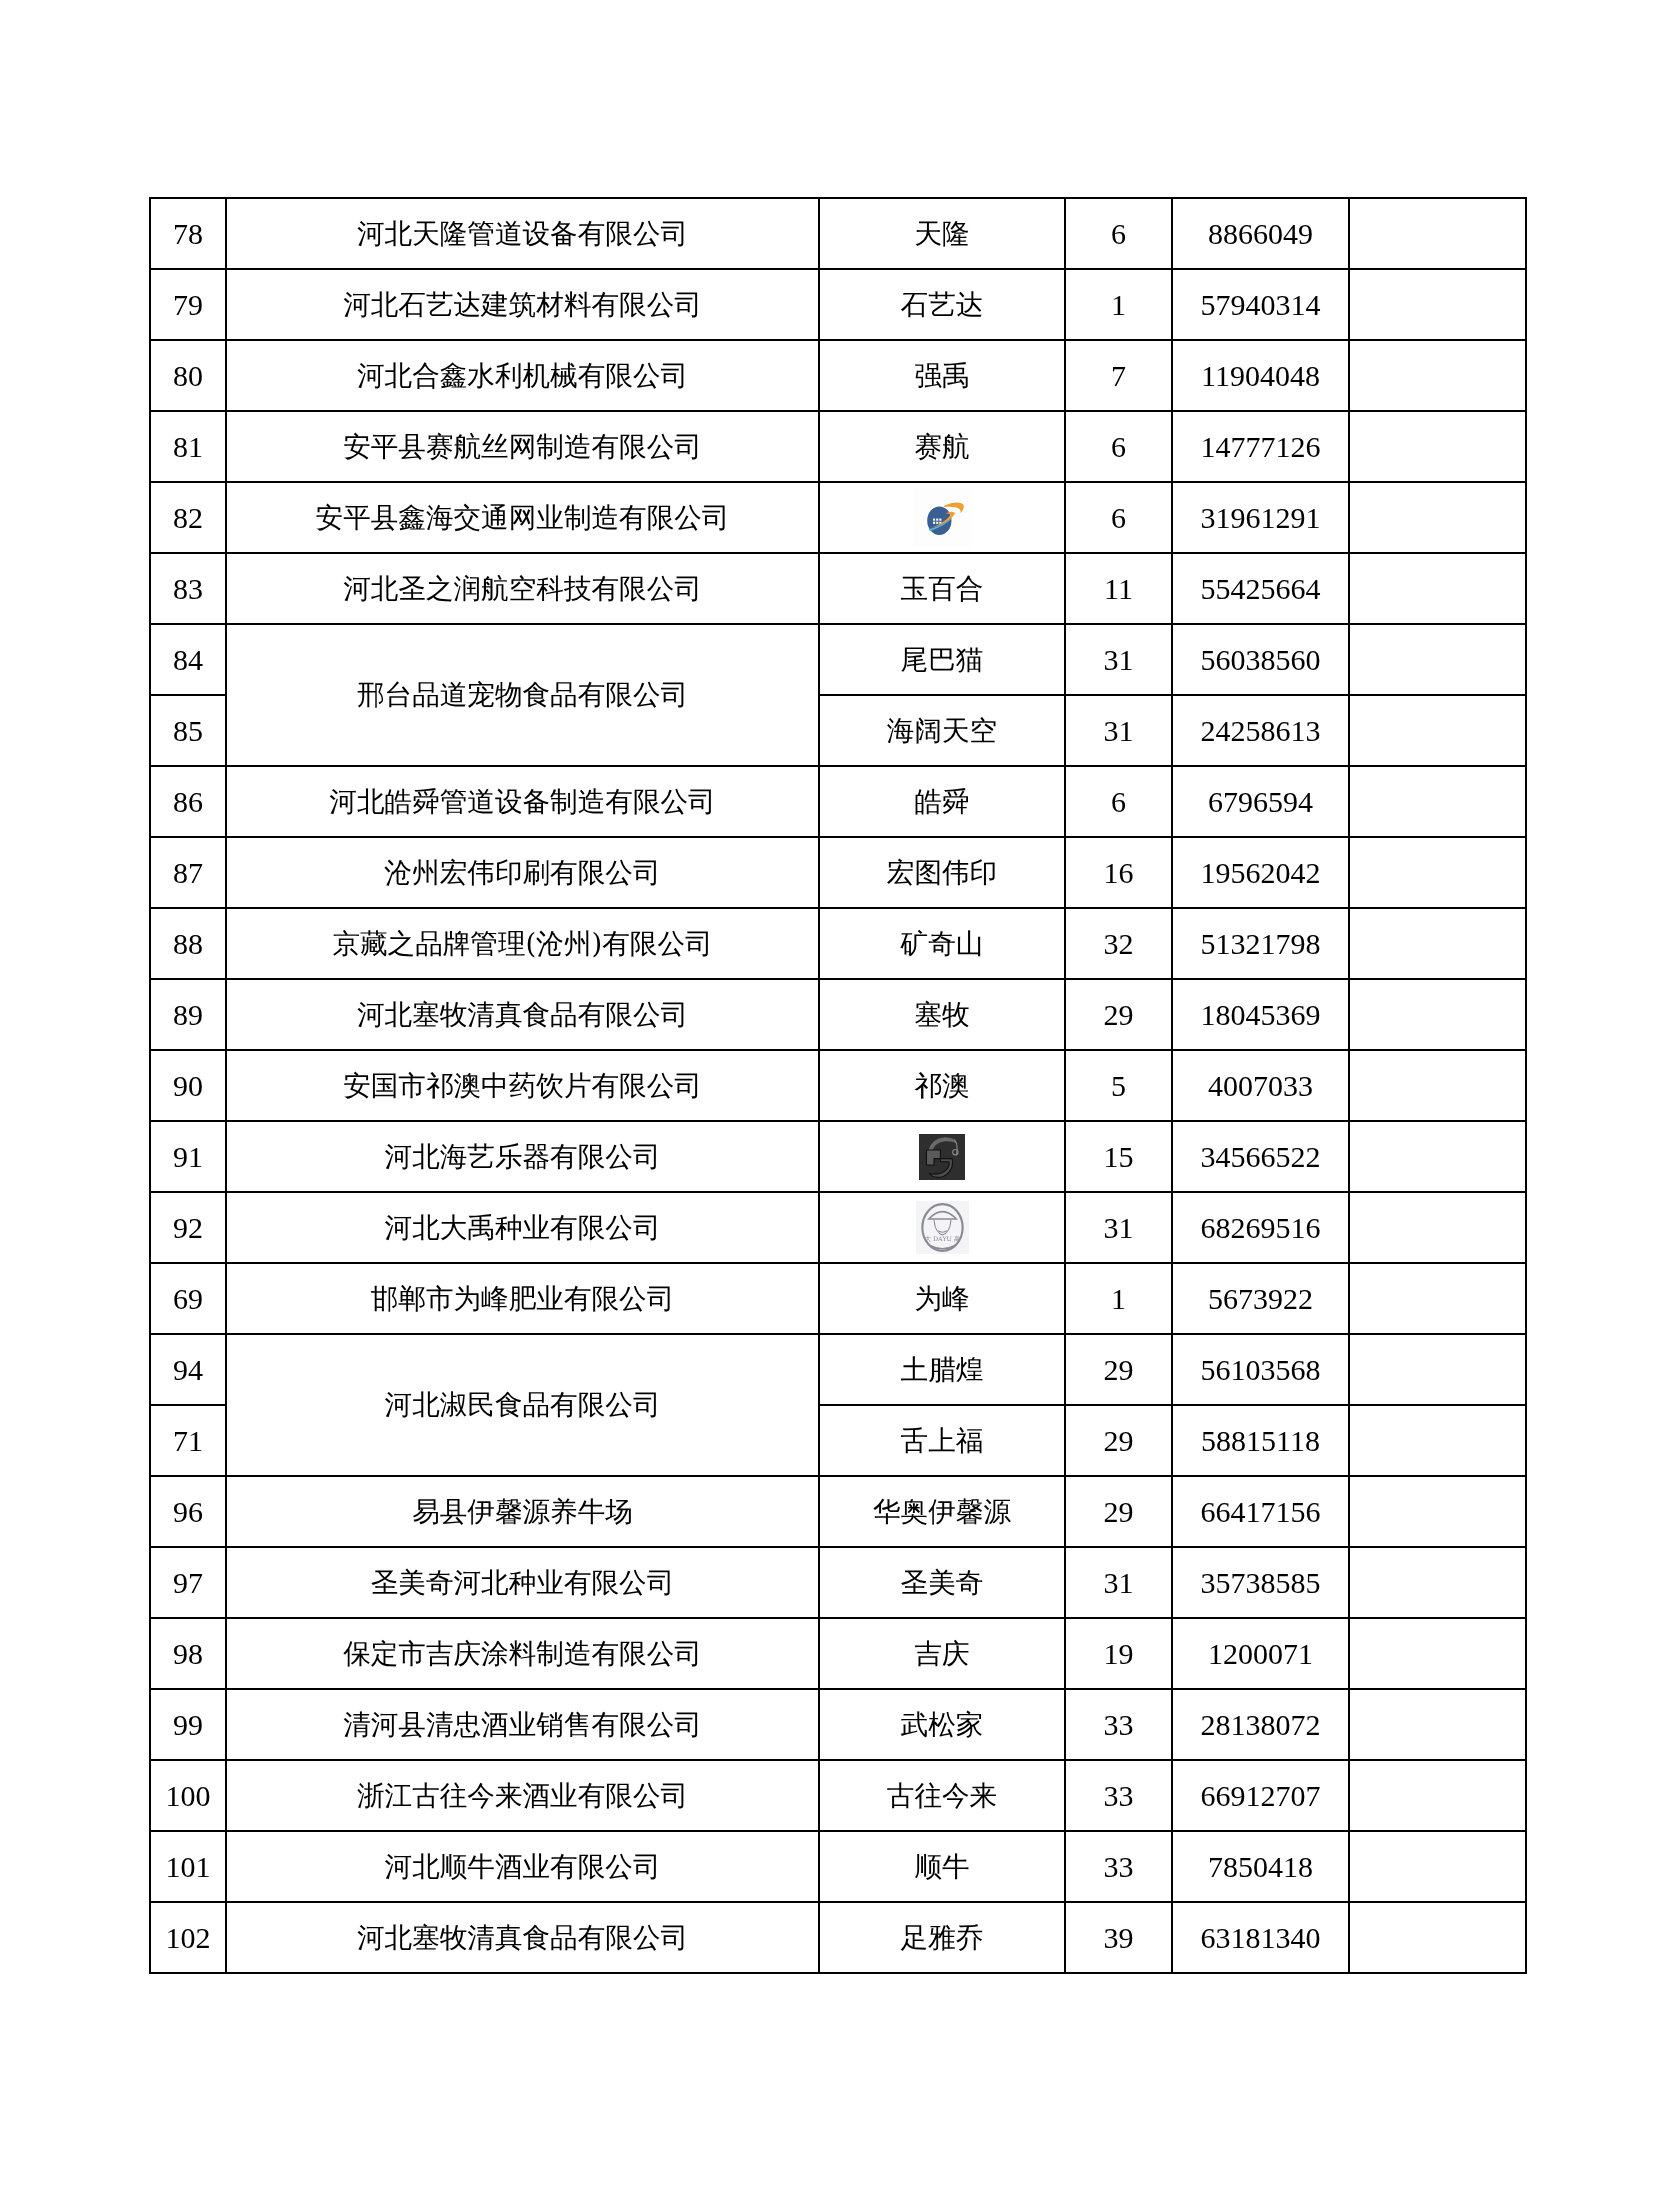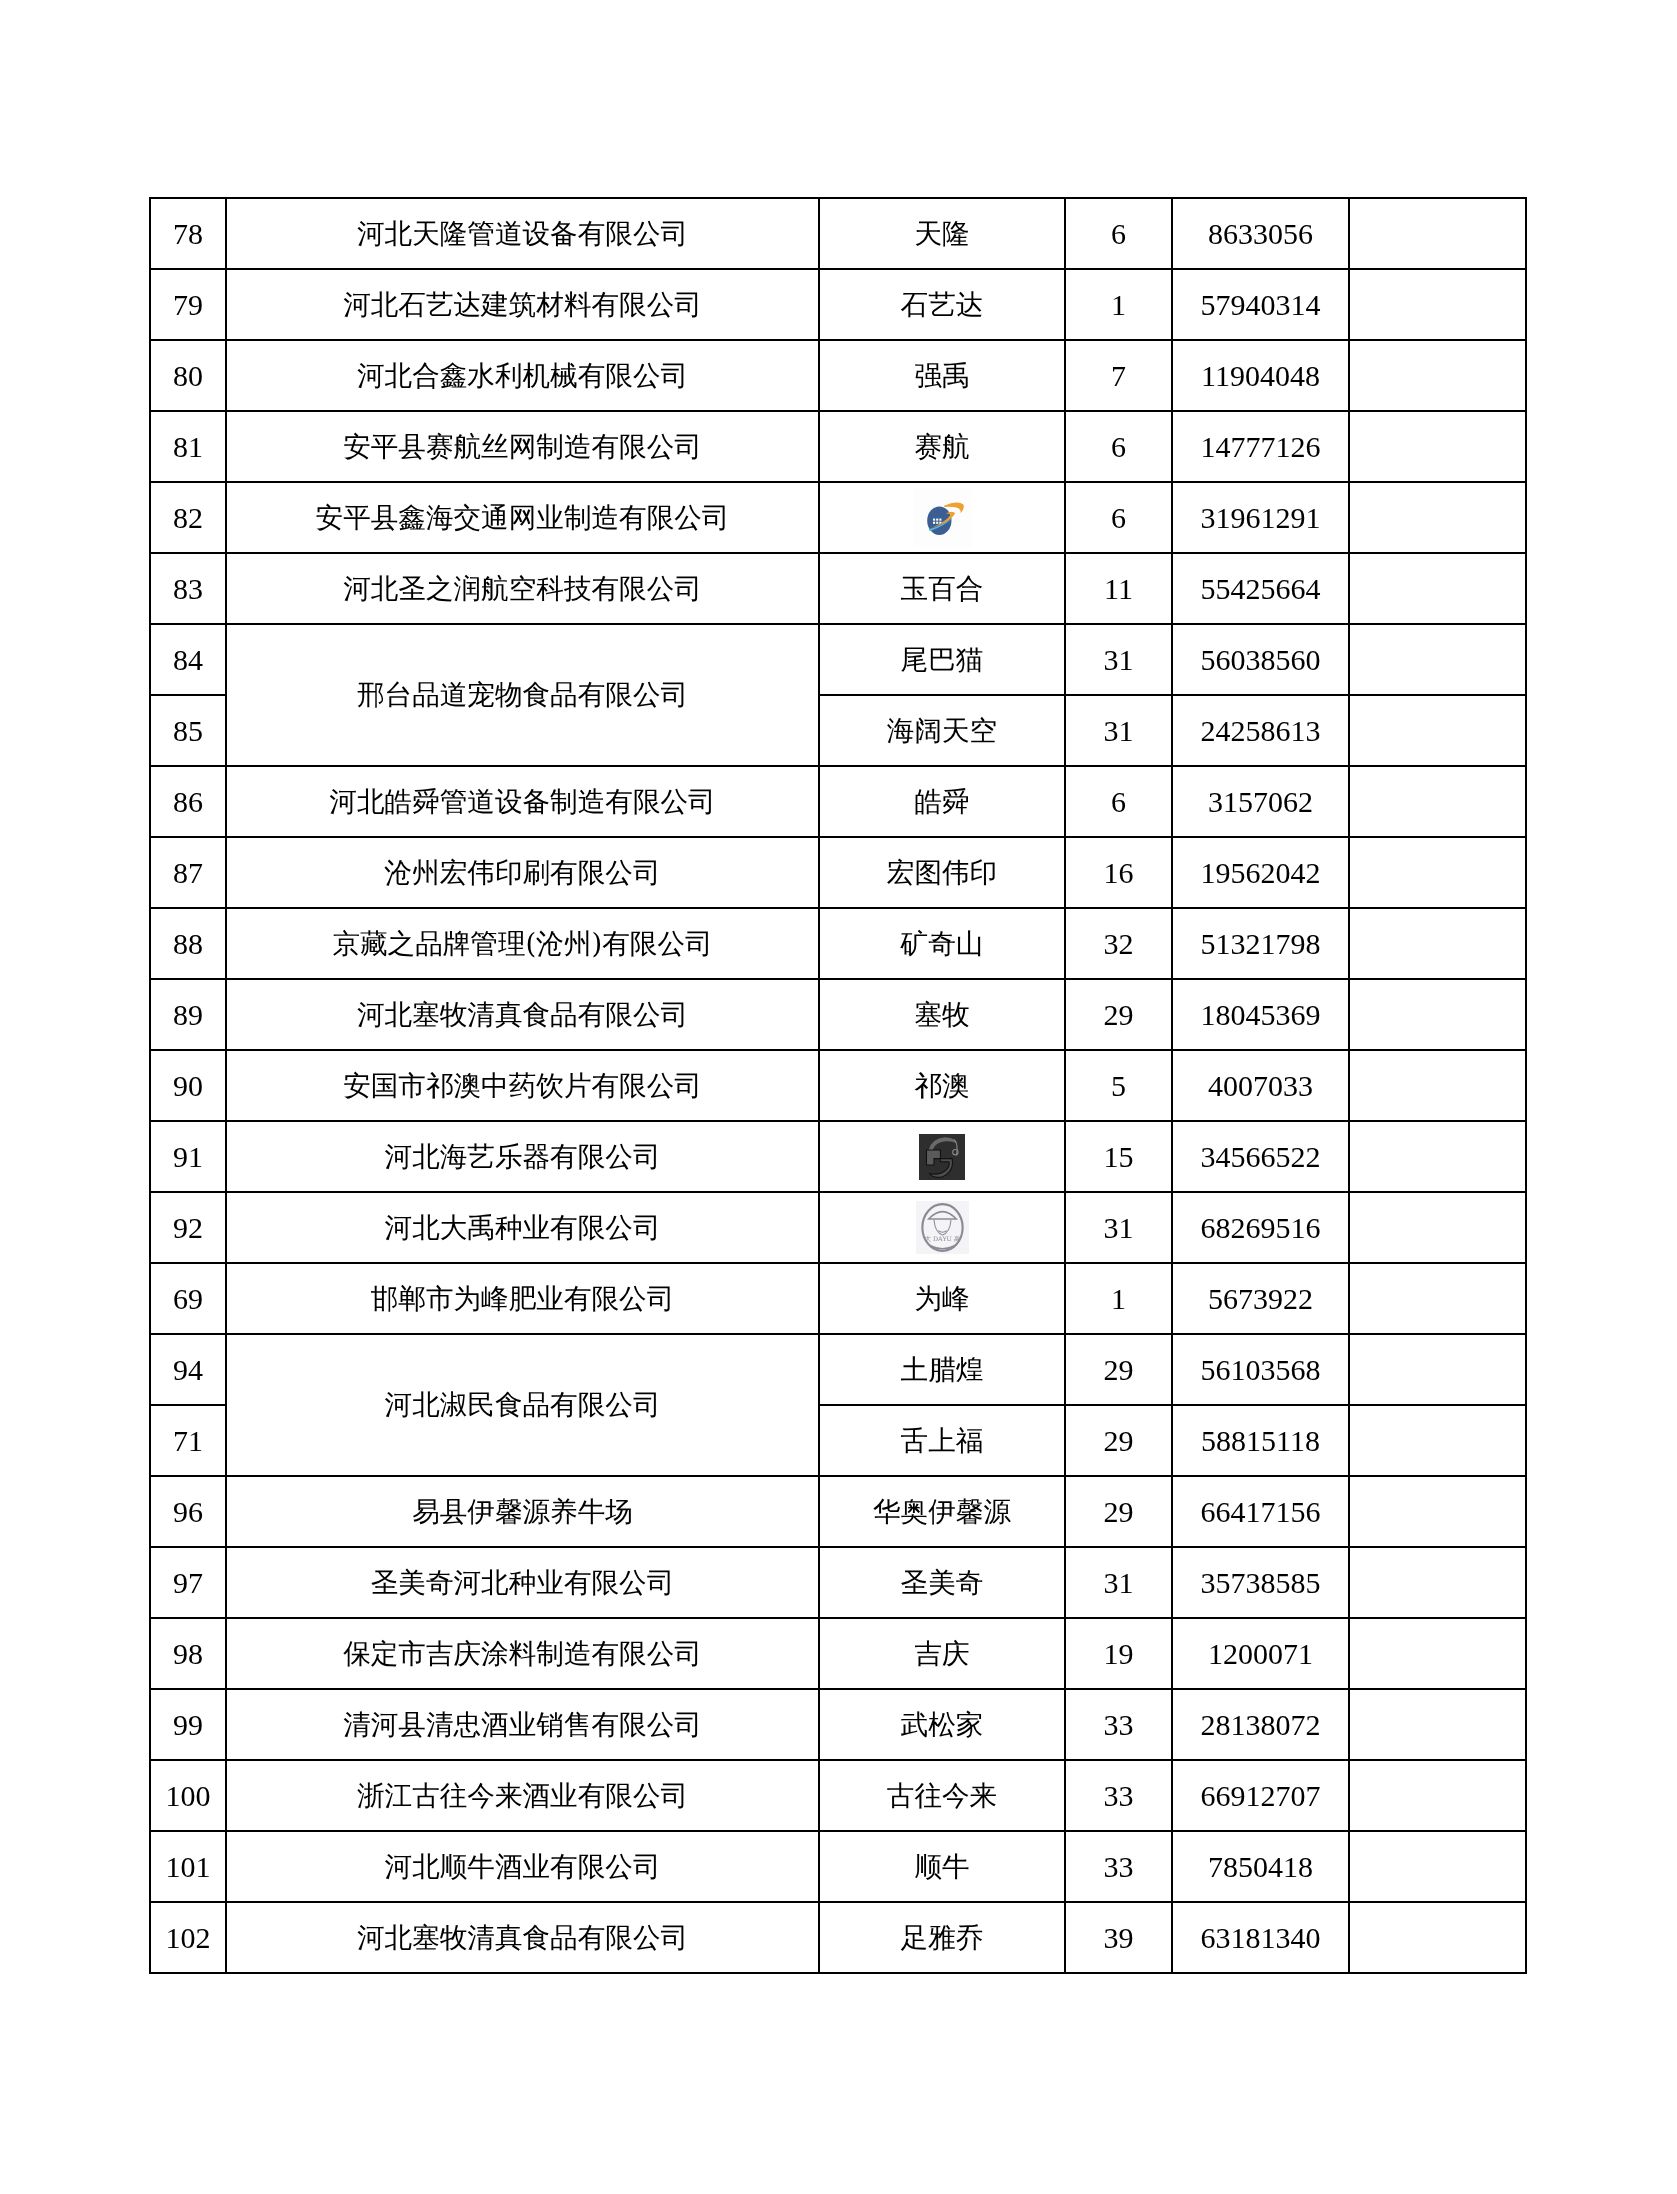--- a/index.html
+++ b/index.html
@@ -23,21 +23,21 @@
     <col style="width:107px">
     <col style="width:177px">
     <col style="width:177px">
   </colgroup>
   <tbody>
     <tr>
       <td class="num">78</td>
       <td>河北天隆管道设备有限公司</td>
       <td>天隆</td>
       <td class="cls">6</td>
-      <td class="reg">8633056</td>
+      <td class="reg">8866049</td>
       <td></td>
     </tr>
     <tr>
       <td class="num">79</td>
       <td>河北石艺达建筑材料有限公司</td>
       <td>石艺达</td>
       <td class="cls">1</td>
       <td class="reg">57940314</td>
       <td></td>
     </tr>
@@ -100,21 +100,21 @@
       <td>海阔天空</td>
       <td class="cls">31</td>
       <td class="reg">24258613</td>
       <td></td>
     </tr>
     <tr>
       <td class="num">86</td>
       <td>河北皓舜管道设备制造有限公司</td>
       <td>皓舜</td>
       <td class="cls">6</td>
-      <td class="reg">3157062</td>
+      <td class="reg">6796594</td>
       <td></td>
     </tr>
     <tr>
       <td class="num">87</td>
       <td>沧州宏伟印刷有限公司</td>
       <td>宏图伟印</td>
       <td class="cls">16</td>
       <td class="reg">19562042</td>
       <td></td>
     </tr>

